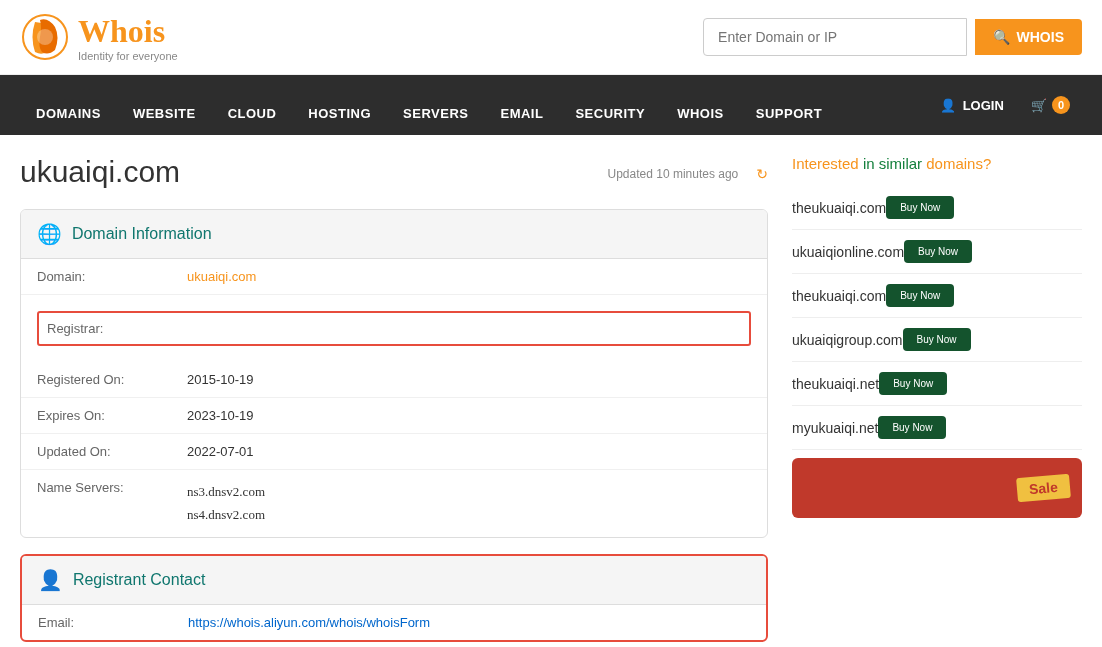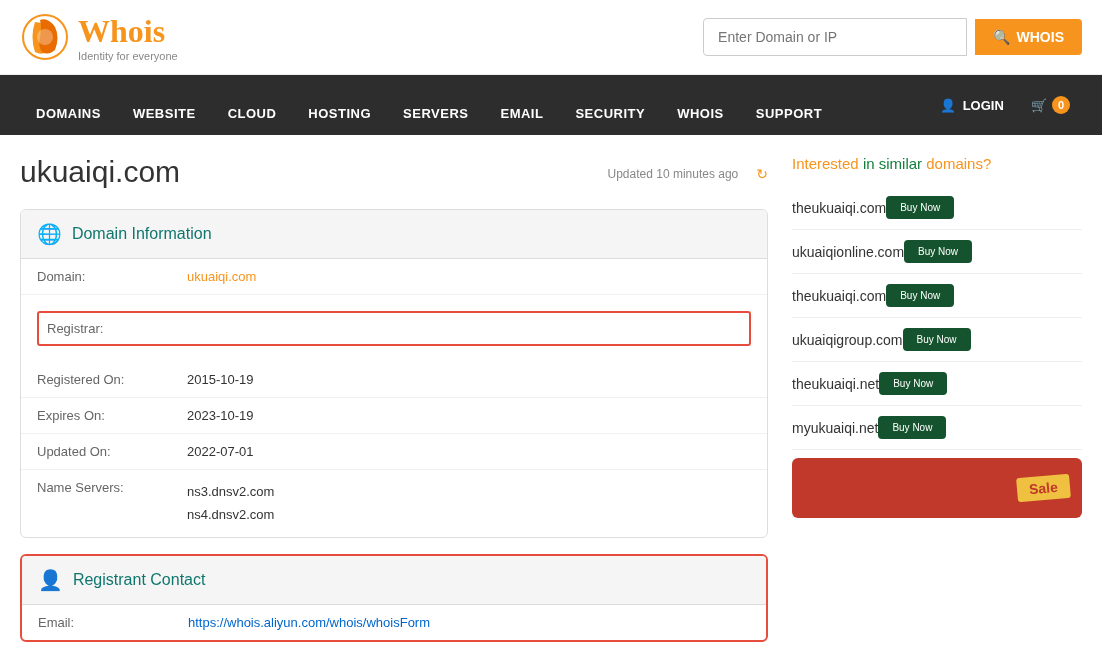--- a/index.html
+++ b/index.html
@@ -60,21 +60,21 @@
     .similar-title { font-size: 15px; color: #333; margin-bottom: 14px; }
     .similar-title span { color: #f7941d; }
     .similar-item { display: flex; align-items: center; padding: 10px 0; border-bottom: 1px solid #eee; }
     .similar-domain { font-size: 14px; color: #333; }
     .buy-now-btn { background: #14532d; color: #fff; border: none; border-radius: 4px; padding: 6px 14px; font-size: 10px; font-weight: normal; cursor: pointer; white-space: nowrap; }
 
     
     .sale-banner { background: #c0392b; border-radius: 6px; height: 60px; margin-top: 8px; display: flex; align-items: center; justify-content: flex-end; padding-right: 12px; overflow: hidden; position: relative; }
     .sale-tag { background: #f0c040; color: #c0392b; font-weight: bold; font-size: 14px; padding: 4px 12px; border-radius: 3px; transform: rotate(-5deg); }
 
-    .name-servers-val { line-height: 1.8; }
+    .name-servers-val { line-height: 1.8; font-family: Liberation Serif, serif; }
   </style>
 </head>
 <body>
 
 <div class="header">
   <div class="logo-area">
     <svg class="logo-icon" viewBox="0 0 50 50">
       <ellipse cx="25" cy="25" rx="22" ry="22" fill="#fff" stroke="#f7941d" stroke-width="2"></ellipse>
       <path d="M15 10 Q10 25 15 40 Q25 45 30 35 Q35 25 28 12 Z" fill="#f7941d"></path>
       <path d="M20 8 Q28 5 35 15 Q40 25 35 38 Q28 44 22 40 Q18 35 20 25 Q22 15 20 8Z" fill="#e86c00"></path>

